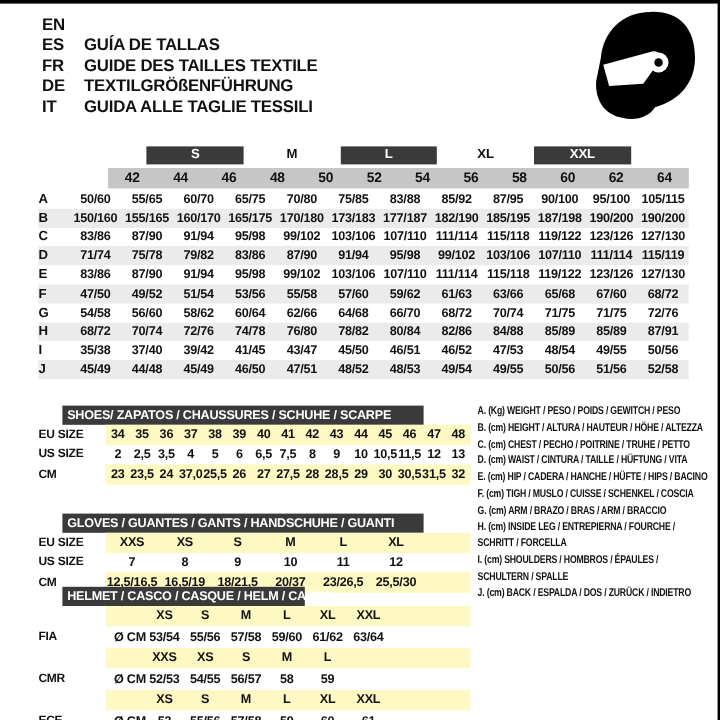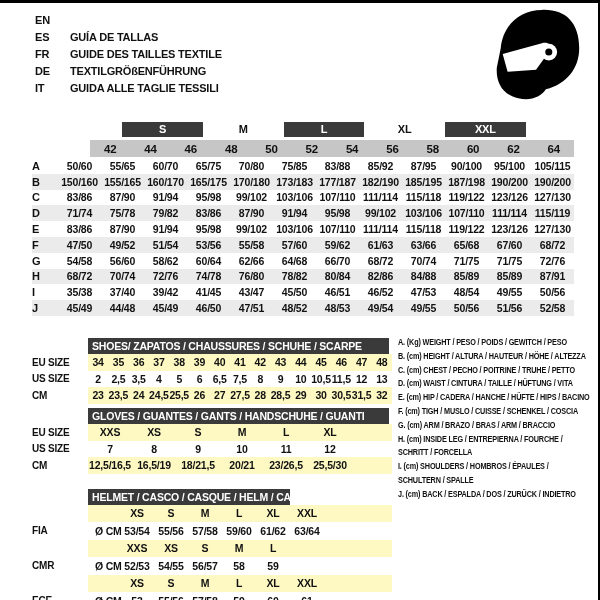--- a/index.html
+++ b/index.html
@@ -3,21 +3,21 @@
 <meta charset="utf-8">
 <style>
   html,body{margin:0;padding:0}
   body{width:600px;height:600px;position:relative;background:#fff;overflow:hidden;
        font-family:"Liberation Sans",sans-serif;color:#111;font-weight:bold;letter-spacing:-0.2px}
   .frame-top{position:absolute;top:0;left:0;width:600px;height:3px;background:#000}
   .frame-right{position:absolute;top:0;right:0;width:2px;height:600px;background:#000}
 
   
   #langs{position:absolute;left:35px;top:12px}
-  .lrow{display:flex;line-height:17px;font-size:11px}
+  .lrow{display:flex;line-height:17px;font-size:14px}
   .lcode{width:35px}
 
   
   #logo{position:absolute;left:487px;top:6px;width:102px;height:100px}
 
   
   #main-table{position:absolute;left:0;top:122px;width:600px}
   .ghrow{display:grid;grid-template-columns:repeat(12,40.33px);margin-left:82px;height:17px;margin-bottom:1px}
   .gbox{height:15px;line-height:15px;text-align:center;font-size:11px}
   .gbox.dark{background:#3a3a3a;color:#fff}
@@ -28,22 +28,22 @@
         background:#c6c6c6;height:17px;margin-bottom:1px;align-items:center;font-size:11.5px}
   .hnum .cell{text-align:center;white-space:nowrap}
   .mrow{display:flex;margin-left:32px;width:542px;height:15.8px;align-items:center}
   #main-table .mrow:nth-child(even){background:#ebebeb}
   .mlabel{width:26px;font-size:11px}
   .mcells{display:grid;grid-template-columns:repeat(12,43px)}
   .mcells .cell{text-align:center;font-size:10.5px;white-space:nowrap}
 
   
   .btable{position:absolute;left:0;width:600px}
-  #shoes{top:338px}#gloves{top:408px}#helmet{top:489px}
-  .bbar{margin-left:88px;height:16px;line-height:16px;background:#3a3a3a;color:#fff;
+  #shoes{top:338px}#gloves{top:428px}#helmet{top:489px}
+  .bbar{margin-left:52px;height:16px;line-height:16px;background:#3a3a3a;color:#fff;
         font-size:10.5px;padding-left:4px;box-sizing:border-box;white-space:nowrap}
   .bbar.w1{width:301px}.bbar.w2{width:202px}
   .brow{display:flex;margin-left:32px;height:16.5px;align-items:center}
   .brow.tall{height:18.5px}
   .blabel{width:56px;font-size:10px;white-space:nowrap}
   .bcells{width:304px;display:grid;align-items:center;height:100%;box-sizing:border-box}
   .brow.g .bcells{background:#fef9c3}
   .bcells .cell{text-align:center;font-size:10.5px;white-space:nowrap}
   .shoe{grid-template-columns:repeat(15,20.27px)}
   .glove{grid-template-columns:repeat(6,44px)}
@@ -326,21 +326,21 @@
         <span class="cell">12</span>
         <span class="cell">13</span>
       </div>
     </div>
   <div class="brow g">
       <span class="blabel">CM</span>
       <div class="bcells shoe">
         <span class="cell">23</span>
         <span class="cell">23,5</span>
         <span class="cell">24</span>
-        <span class="cell">24,5</span>
+        <span class="cell">37,0</span>
         <span class="cell">25,5</span>
         <span class="cell">26</span>
         <span class="cell">27</span>
         <span class="cell">27,5</span>
         <span class="cell">28</span>
         <span class="cell">28,5</span>
         <span class="cell">29</span>
         <span class="cell">30</span>
         <span class="cell">30,5</span>
         <span class="cell">31,5</span>
@@ -372,21 +372,21 @@
         <span class="cell">11</span>
         <span class="cell">12</span>
       </div>
     </div>
   <div class="brow g">
       <span class="blabel">CM</span>
       <div class="bcells glove">
         <span class="cell">12,5/16,5</span>
         <span class="cell">16,5/19</span>
         <span class="cell">18/21,5</span>
-        <span class="cell">20/21</span>
+        <span class="cell">20/37</span>
         <span class="cell">23/26,5</span>
         <span class="cell">25,5/30</span>
       </div>
     </div>
 </div>
 
 <div id="helmet" class="btable">
   <div class="bbar w2">HELMET / CASCO / CASQUE / HELM / CASCO</div>
   <div class="brow g">
       <span class="blabel"></span>

